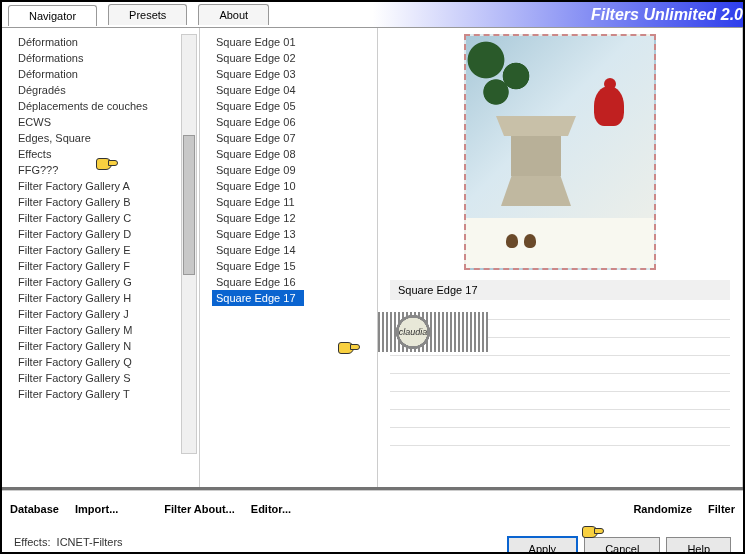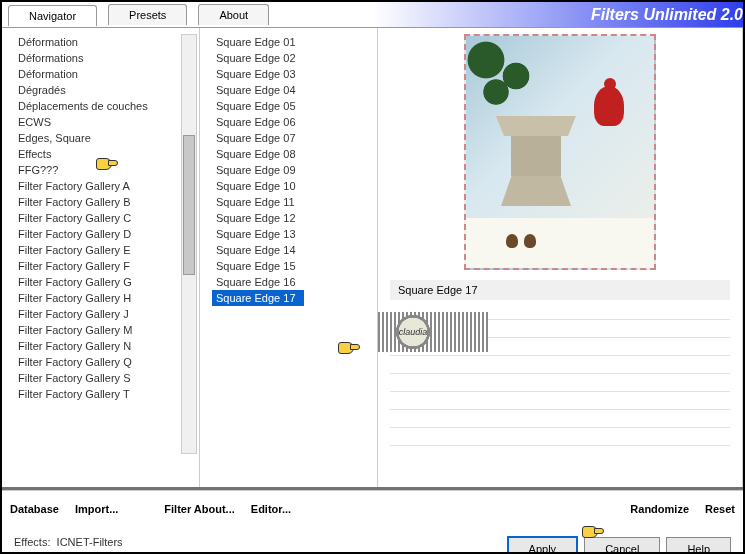--- a/index.html
+++ b/index.html
@@ -123,21 +123,21 @@
 </div>
 
 <div class="btnrow">
   <span class="lbtn">Database</span>
   <span class="lbtn">Import...</span>
   <span style="width:30px"></span>
   <span class="lbtn">Filter About...</span>
   <span class="lbtn">Editor...</span>
   <span class="spacer"></span>
   <span class="lbtn">Randomize</span>
-  <span class="lbtn">Reset</span>
+  <span class="lbtn">Filter</span>
 </div>
 
 <div class="footer">
   <div class="info">
     <span>Effects:</span>&nbsp;&nbsp;<span>ICNET-Filters</span><br>
     <span>Filters:</span>&nbsp;&nbsp;&nbsp;&nbsp;&nbsp;&nbsp;&nbsp;&nbsp;<span>3933</span>
   </div>
   <span class="spacer"></span>
   <button class="fbtn primary">Apply</button>
   <button class="fbtn">Cancel</button>

